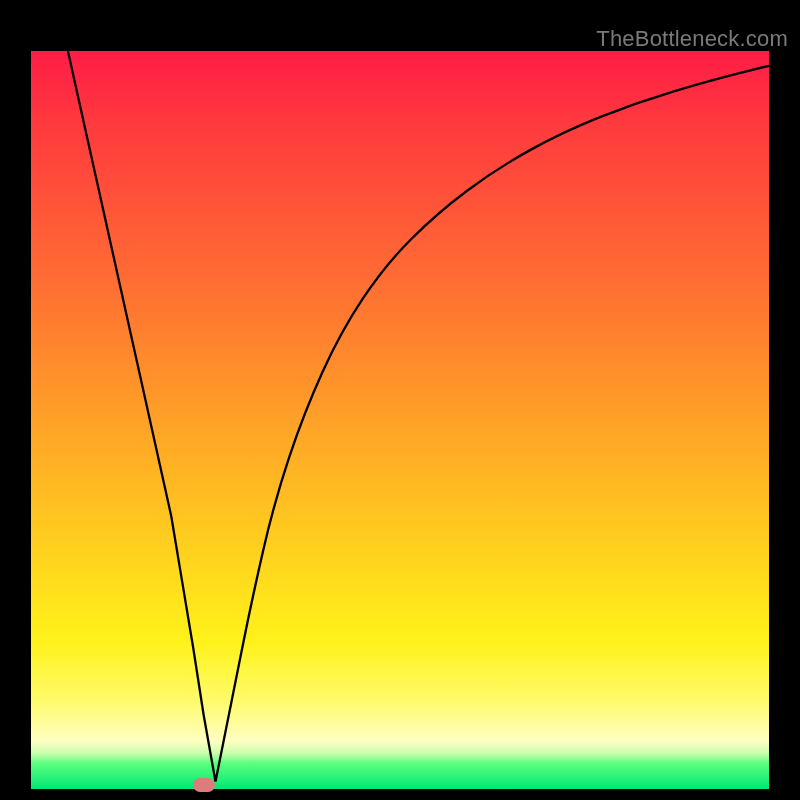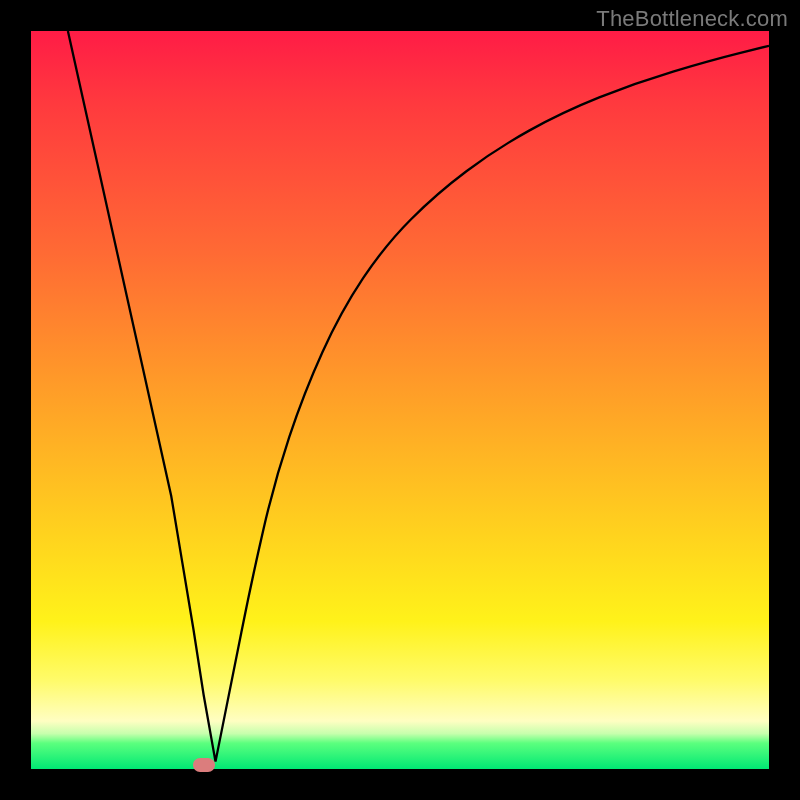--- a/index.html
+++ b/index.html
@@ -9,20 +9,21 @@
     height: 800px;
     overflow: hidden;
     background: #000;
     font-family: Arial, Helvetica, sans-serif;
   }
   .frame {
     position: relative;
     width: 800px;
     height: 668px;
     background: #000;
+    margin-top: 20px;
   }
   .plot {
     position: absolute;
     left: 31px;
     top: 31px;
     width: 738px;
     height: 738px;
     
     background: linear-gradient(
       to bottom,

